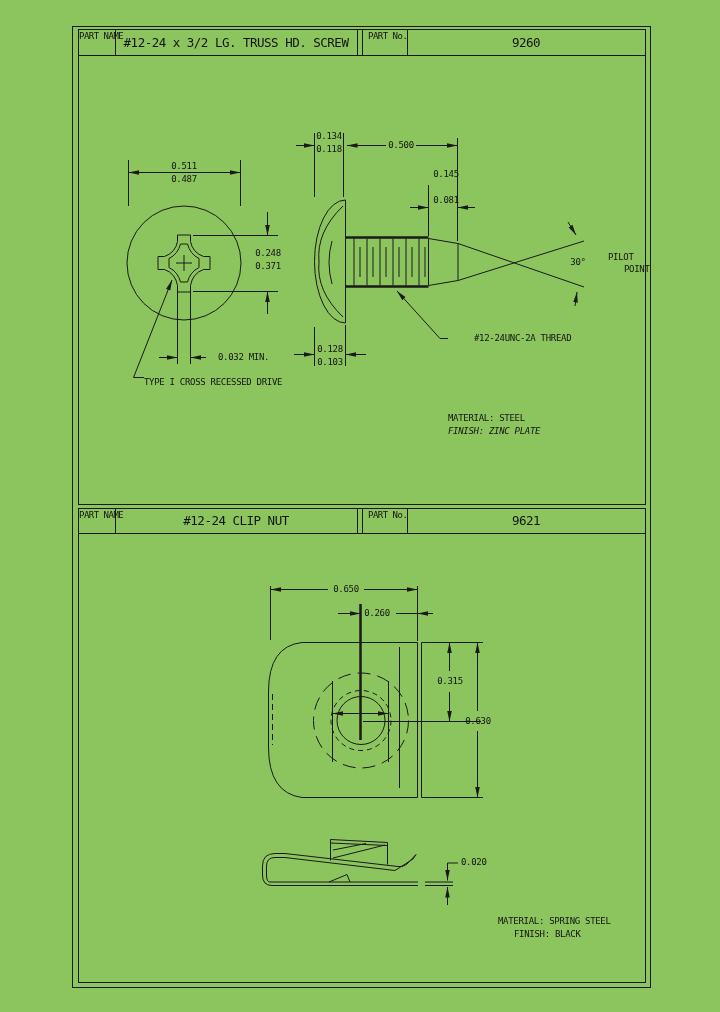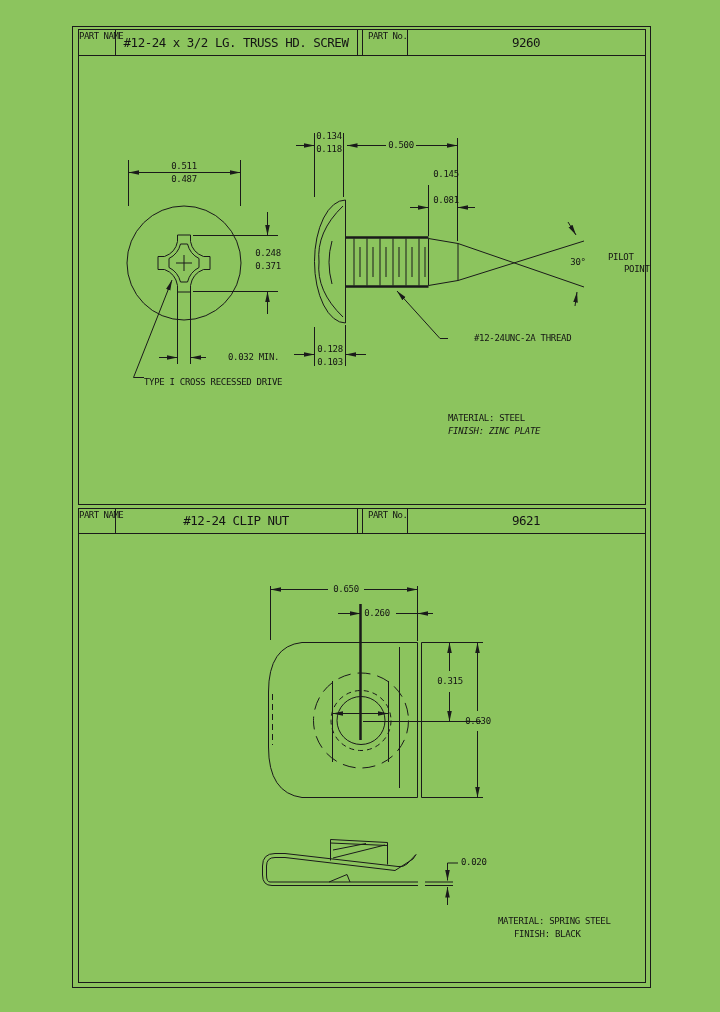--- a/index.html
+++ b/index.html
@@ -171,21 +171,21 @@
 
 <div class="t lbl" style="left:79px;top:31px;width:36px;">PART NAME</div>
 <div class="t tc big" style="left:236px;top:36px;">#12-24 x 3/2 LG. TRUSS HD. SCREW</div>
 <div class="t lbl" style="left:368px;top:31px;width:34px;">PART No.</div>
 <div class="t tc big" style="left:526px;top:36px;">9260</div>
 
 <div class="t tc" style="left:184px;top:161px;">0.511</div>
 <div class="t tc" style="left:184px;top:174px;">0.487</div>
 <div class="t tc" style="left:268px;top:248px;text-align:center;">0.248</div>
 <div class="t tc" style="left:268px;top:261px;">0.371</div>
-<div class="t" style="left:228px;top:352px;">0.032 MIN.</div>
+<div class="t" style="left:218px;top:352px;">0.032 MIN.</div>
 <div class="t" style="left:144px;top:377px;text-align:center;">TYPE I CROSS RECESSED DRIVE</div>
 <div class="t tc" style="left:329px;top:131px;">0.134</div>
 <div class="t tc" style="left:329px;top:144px;">0.118</div>
 <div class="t tc" style="left:401px;top:140px;">0.500</div>
 <div class="t tc" style="left:446px;top:169px;">0.145</div>
 <div class="t tc" style="left:446px;top:195px;">0.081</div>
 <div class="t tc" style="left:330px;top:344px;">0.128</div>
 <div class="t tc" style="left:330px;top:357px;">0.103</div>
 <div class="t tc" style="left:578px;top:257px;text-align:center;">30°</div>
 <div class="t" style="left:572px;top:252px;padding-left:36px;">PILOT</div>

